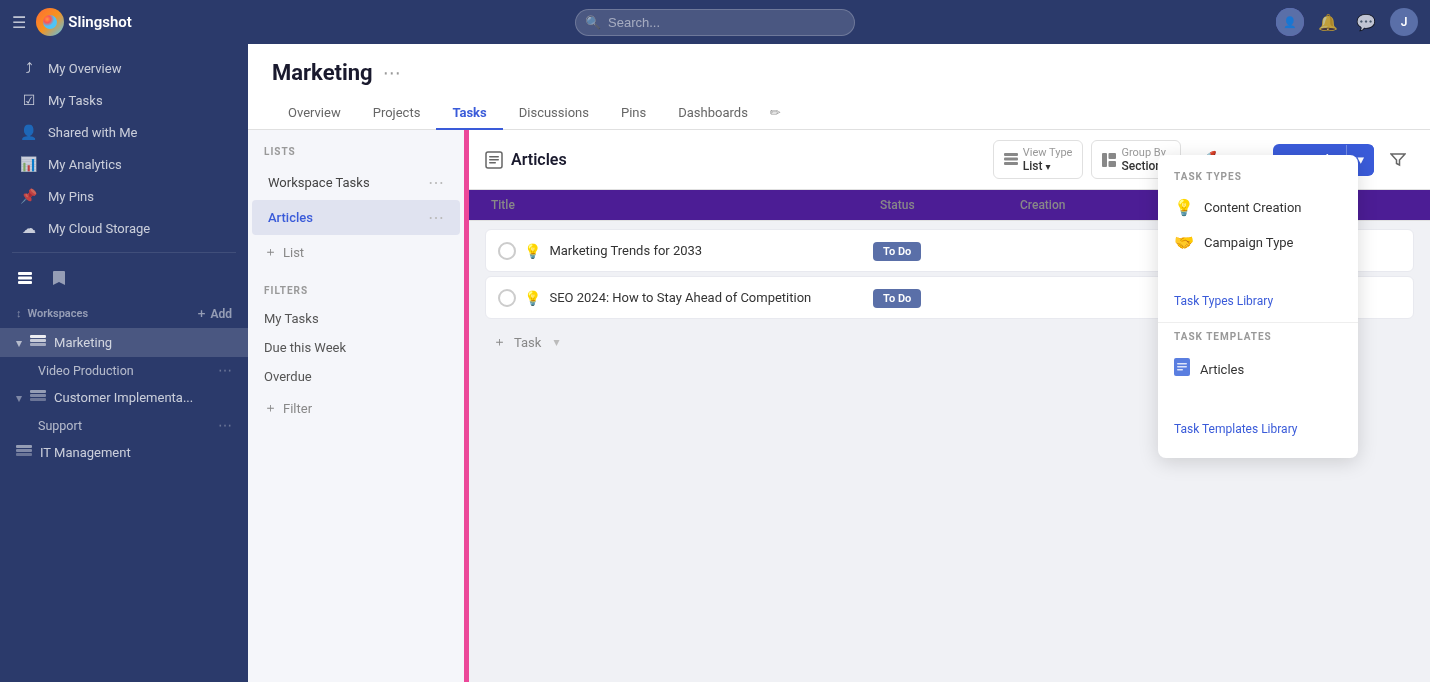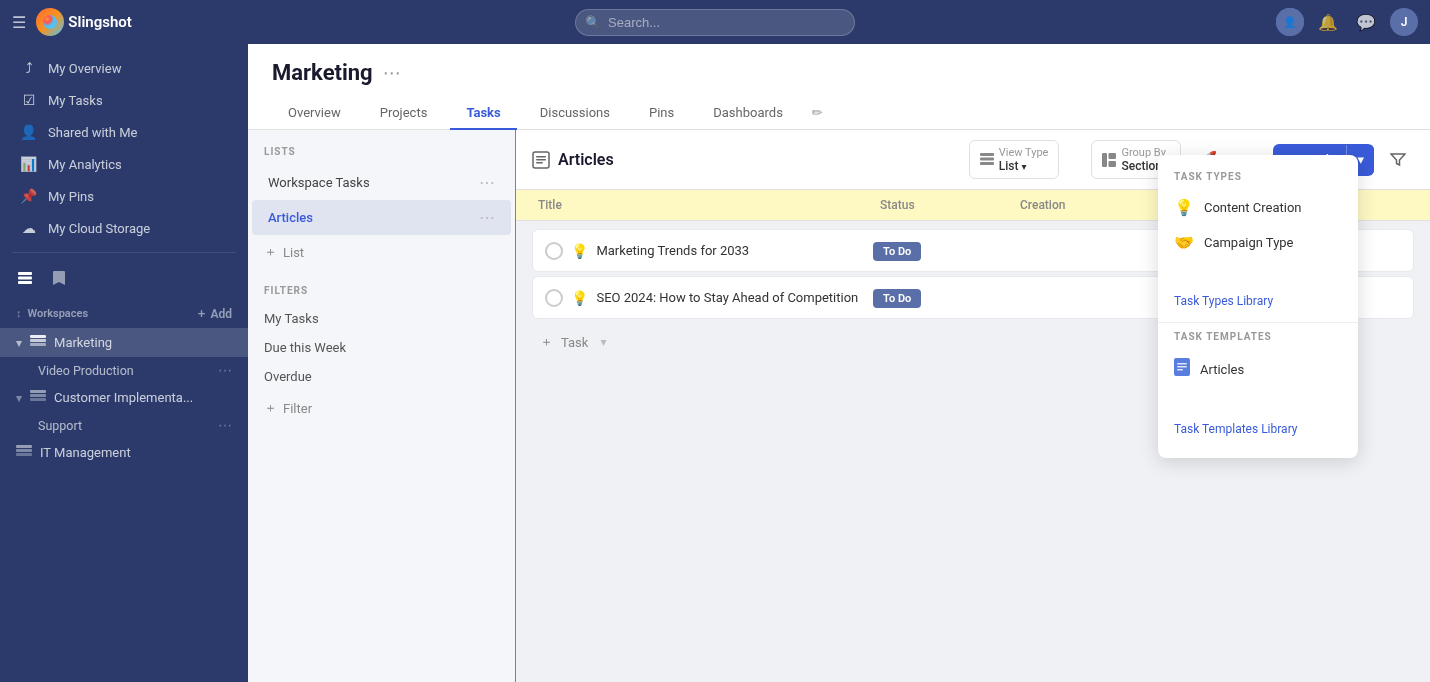--- a/index.html
+++ b/index.html
@@ -116,40 +116,40 @@
 
     
     .page-header {
       background: white;
       padding: 16px 24px 0;
       border-bottom: 1px solid #e0e0e0;
     }
     .page-title-row { display: flex; align-items: center; gap: 10px; margin-bottom: 12px; }
     .page-title { font-size: 22px; font-weight: 700; color: #1a1a2e; }
     .page-title-more { color: #999; cursor: pointer; font-size: 18px; }
-    .page-tabs { display: flex; gap: 7px; }
+    .page-tabs { display: flex; gap: 0; }
     .page-tab {
       padding: 8px 16px;
       font-size: 13px;
       color: #666;
       cursor: pointer;
       border-bottom: 2px solid transparent;
       margin-bottom: -1px;
     }
     .page-tab.active { color: #3a5bd9; border-bottom-color: #3a5bd9; font-weight: 700; }
     .page-tab-edit { color: #999; cursor: pointer; padding: 8px 6px; font-size: 13px; }
 
     
     .main-content { display: flex; flex: 1; overflow: hidden; }
 
     
     .lists-panel {
-      width: 268px;
+      width: 221px;
       background: #f5f6fa;
-      border-right: 1px solid #ec4899;
+      border-right: 5px solid #ec4899;
       overflow-y: auto;
       padding: 16px 0;
     }
     .lists-section-title {
       font-size: 10px;
       font-weight: 700;
       color: #999;
       letter-spacing: 1px;
       padding: 0 16px 8px;
     }
@@ -191,21 +191,20 @@
     .toolbar-actions { display: flex; align-items: center; gap: 8px; }
     .toolbar-btn {
       display: flex; align-items: center; gap: 5px;
       padding: 5px 10px;
       border: 1px solid #e0e0e0;
       border-radius: 6px;
       background: white;
       cursor: pointer;
       font-size: 12px;
       color: #555;
-      margin-left: 24px;
     }
     .toolbar-btn-label { font-size: 11px; color: #999; }
     .toolbar-btn-value { font-size: 12px; color: #333; font-weight: 500; }
 
     .add-task-btn {
       display: flex; align-items: center;
       background: #3a5bd9;
       color: white;
       border: none;
       border-radius: 6px;
@@ -222,21 +221,21 @@
       background: #3a5bd9;
     }
 
     .toolbar-icon-btn { padding: 6px 8px; cursor: pointer; color: #666; border-radius: 4px; display: flex; align-items: center; }
 
     
     .tasks-table { flex: 1; overflow-y: auto; }
     .table-header {
       display: grid;
       grid-template-columns: 1fr 140px 160px 160px 80px;
-      background: #fef9c3;
+      background: #4c1d95;
       border-bottom: 1px solid #e0e0e0;
       padding: 0 16px;
       font-size: 12px;
       color: #888;
       font-weight: 500;
     }
     .table-header-cell { padding: 8px 6px; }
     .table-body { padding: 8px 16px; }
     .task-row {
       display: grid;

